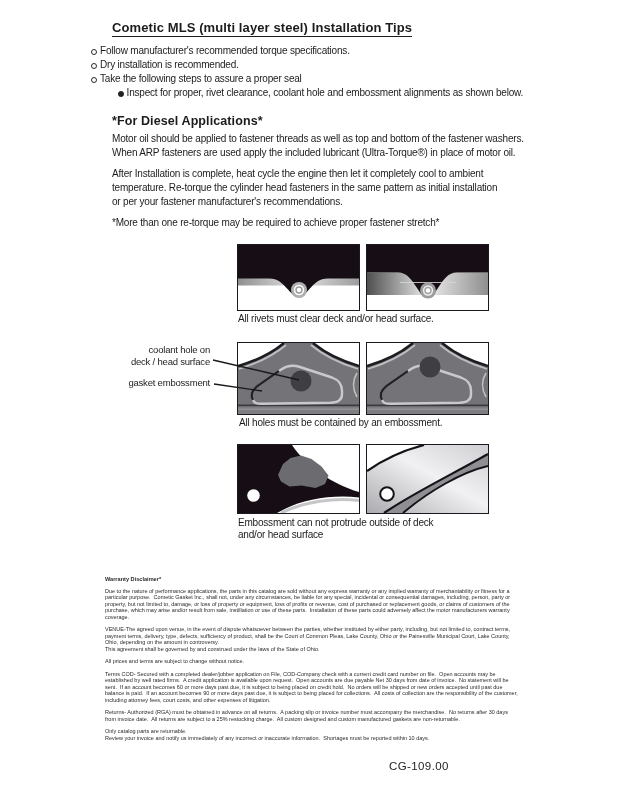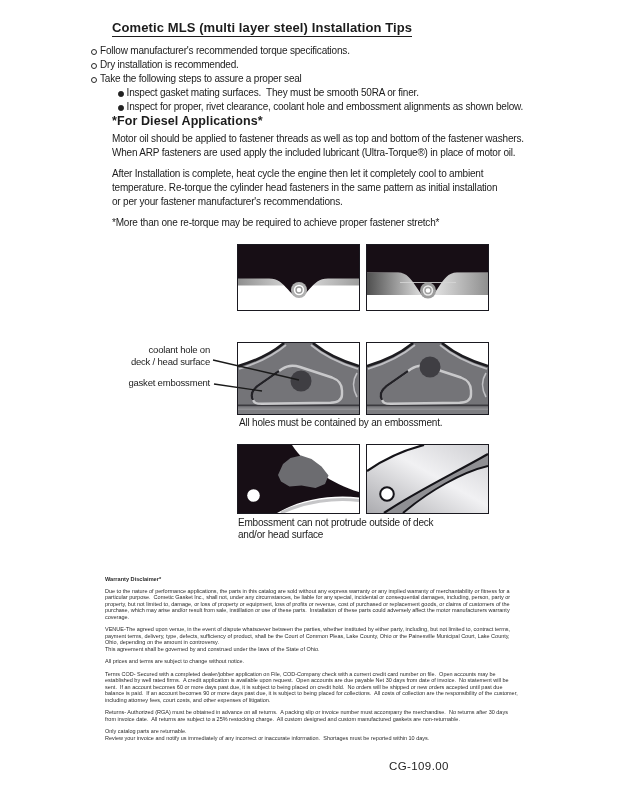--- a/index.html
+++ b/index.html
@@ -55,24 +55,20 @@
     <div class="bullet-row">
       <span class="b-marker"></span>
       <span class="pre">Dry installation is recommended.</span>
     </div>
     <div class="bullet-row">
       <span class="b-marker"></span>
       <span class="pre">Take the following steps to assure a proper seal</span>
     </div>
     <div class="bullet-row sub">
       <span class="b-marker"></span>
-      <span class="pre">Inspect gasket mating surfaces.  They must be smooth 50RA or finer.</span>
-    </div>
-    <div class="bullet-row sub">
-      <span class="b-marker"></span>
       <span class="pre">Inspect for proper, rivet clearance, coolant hole and embossment alignments as shown below.</span>
     </div>
   </div>
 
   <div class="abs diesel-heading">*For Diesel Applications*</div>
   <div class="abs body-para para1 pre">Motor oil should be applied to fastener threads as well as top and bottom of the fastener washers.
 When ARP fasteners are used apply the included lubricant (Ultra-Torque®) in place of motor oil.</div>
   <div class="abs body-para para2 pre">After Installation is complete, heat cycle the engine then let it completely cool to ambient
 temperature. Re-torque the cylinder head fasteners in the same pattern as initial installation
 or per your fastener manufacturer's recommendations.</div>
@@ -111,20 +107,21 @@
     </defs>
     <rect width="121" height="65" fill="#ffffff"></rect>
     <rect x="0" y="27.5" width="121" height="22.5" fill="url(#g1w)"></rect>
     <path class="f-black" d="M0,0 L121,0 L121,27.5 L90,27.5 C81,27.5 77,34 71,43 C66,50.5 64,53 60.5,53 C57,53 55,50.5 50,43 C44,34 40,27.5 31,27.5 L0,27.5 Z"></path>
     <path d="M33,37.5 L89,37.5" stroke="#d6d6d6" stroke-width="1" opacity="0.85"></path>
     <circle cx="61" cy="45.5" r="8" fill="#9c9c9c"></circle>
     <circle cx="61" cy="45.5" r="5.2" fill="#ededed"></circle>
     <circle cx="61" cy="45.5" r="3" fill="#ffffff" stroke="#a0a0a0" stroke-width="1.4"></circle>
   </svg>
 
+  <div class="abs caption" style="left:238px;top:313px">All rivets must clear deck and/or head surface.</div>
 
   <div class="abs dg-head" style="left:237px;top:327px">RIGHT</div>
   <div class="abs dg-head" style="left:366px;top:327px">WRONG</div>
 
   <div class="abs side-label pre" style="left:96px;top:344px">coolant hole on
 deck / head surface</div>
   <div class="abs side-label pre" style="left:96px;top:377px">gasket embossment</div>
 
   <svg class="abs dg-box" style="left:237px;top:342px" width="121" height="71" viewBox="0 0 121 71">
     <rect width="121" height="71" fill="#747478"></rect>

